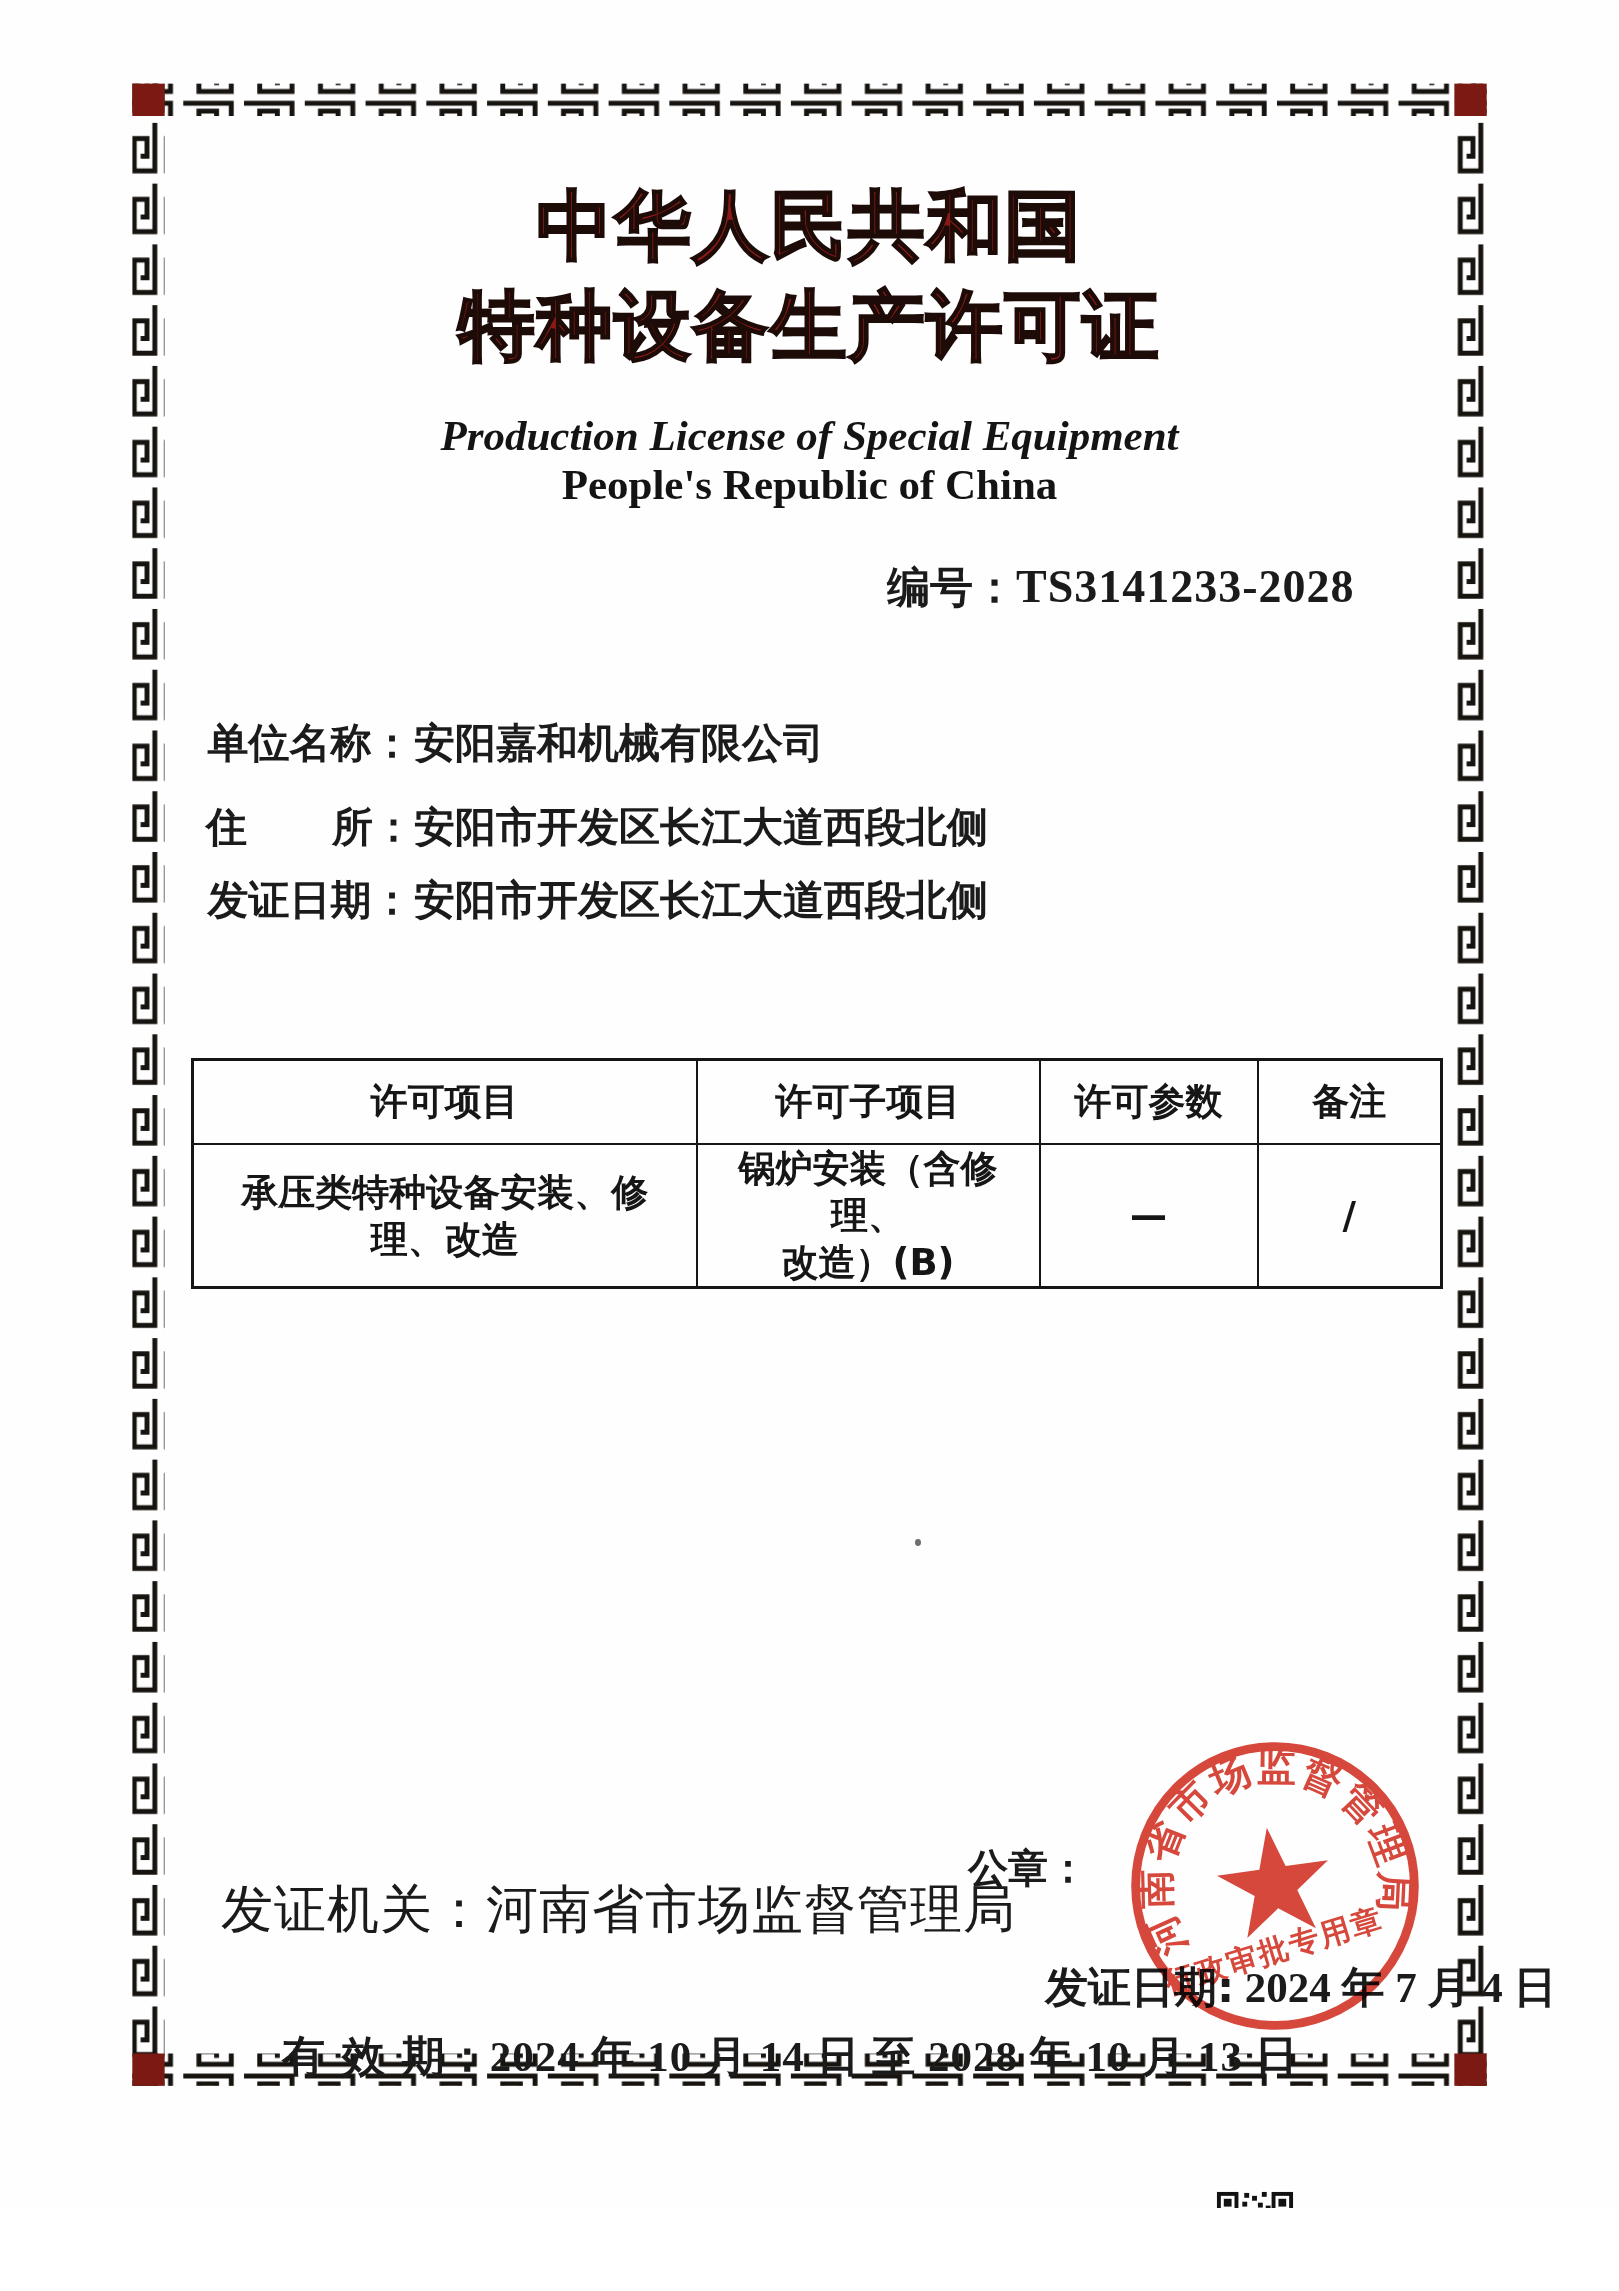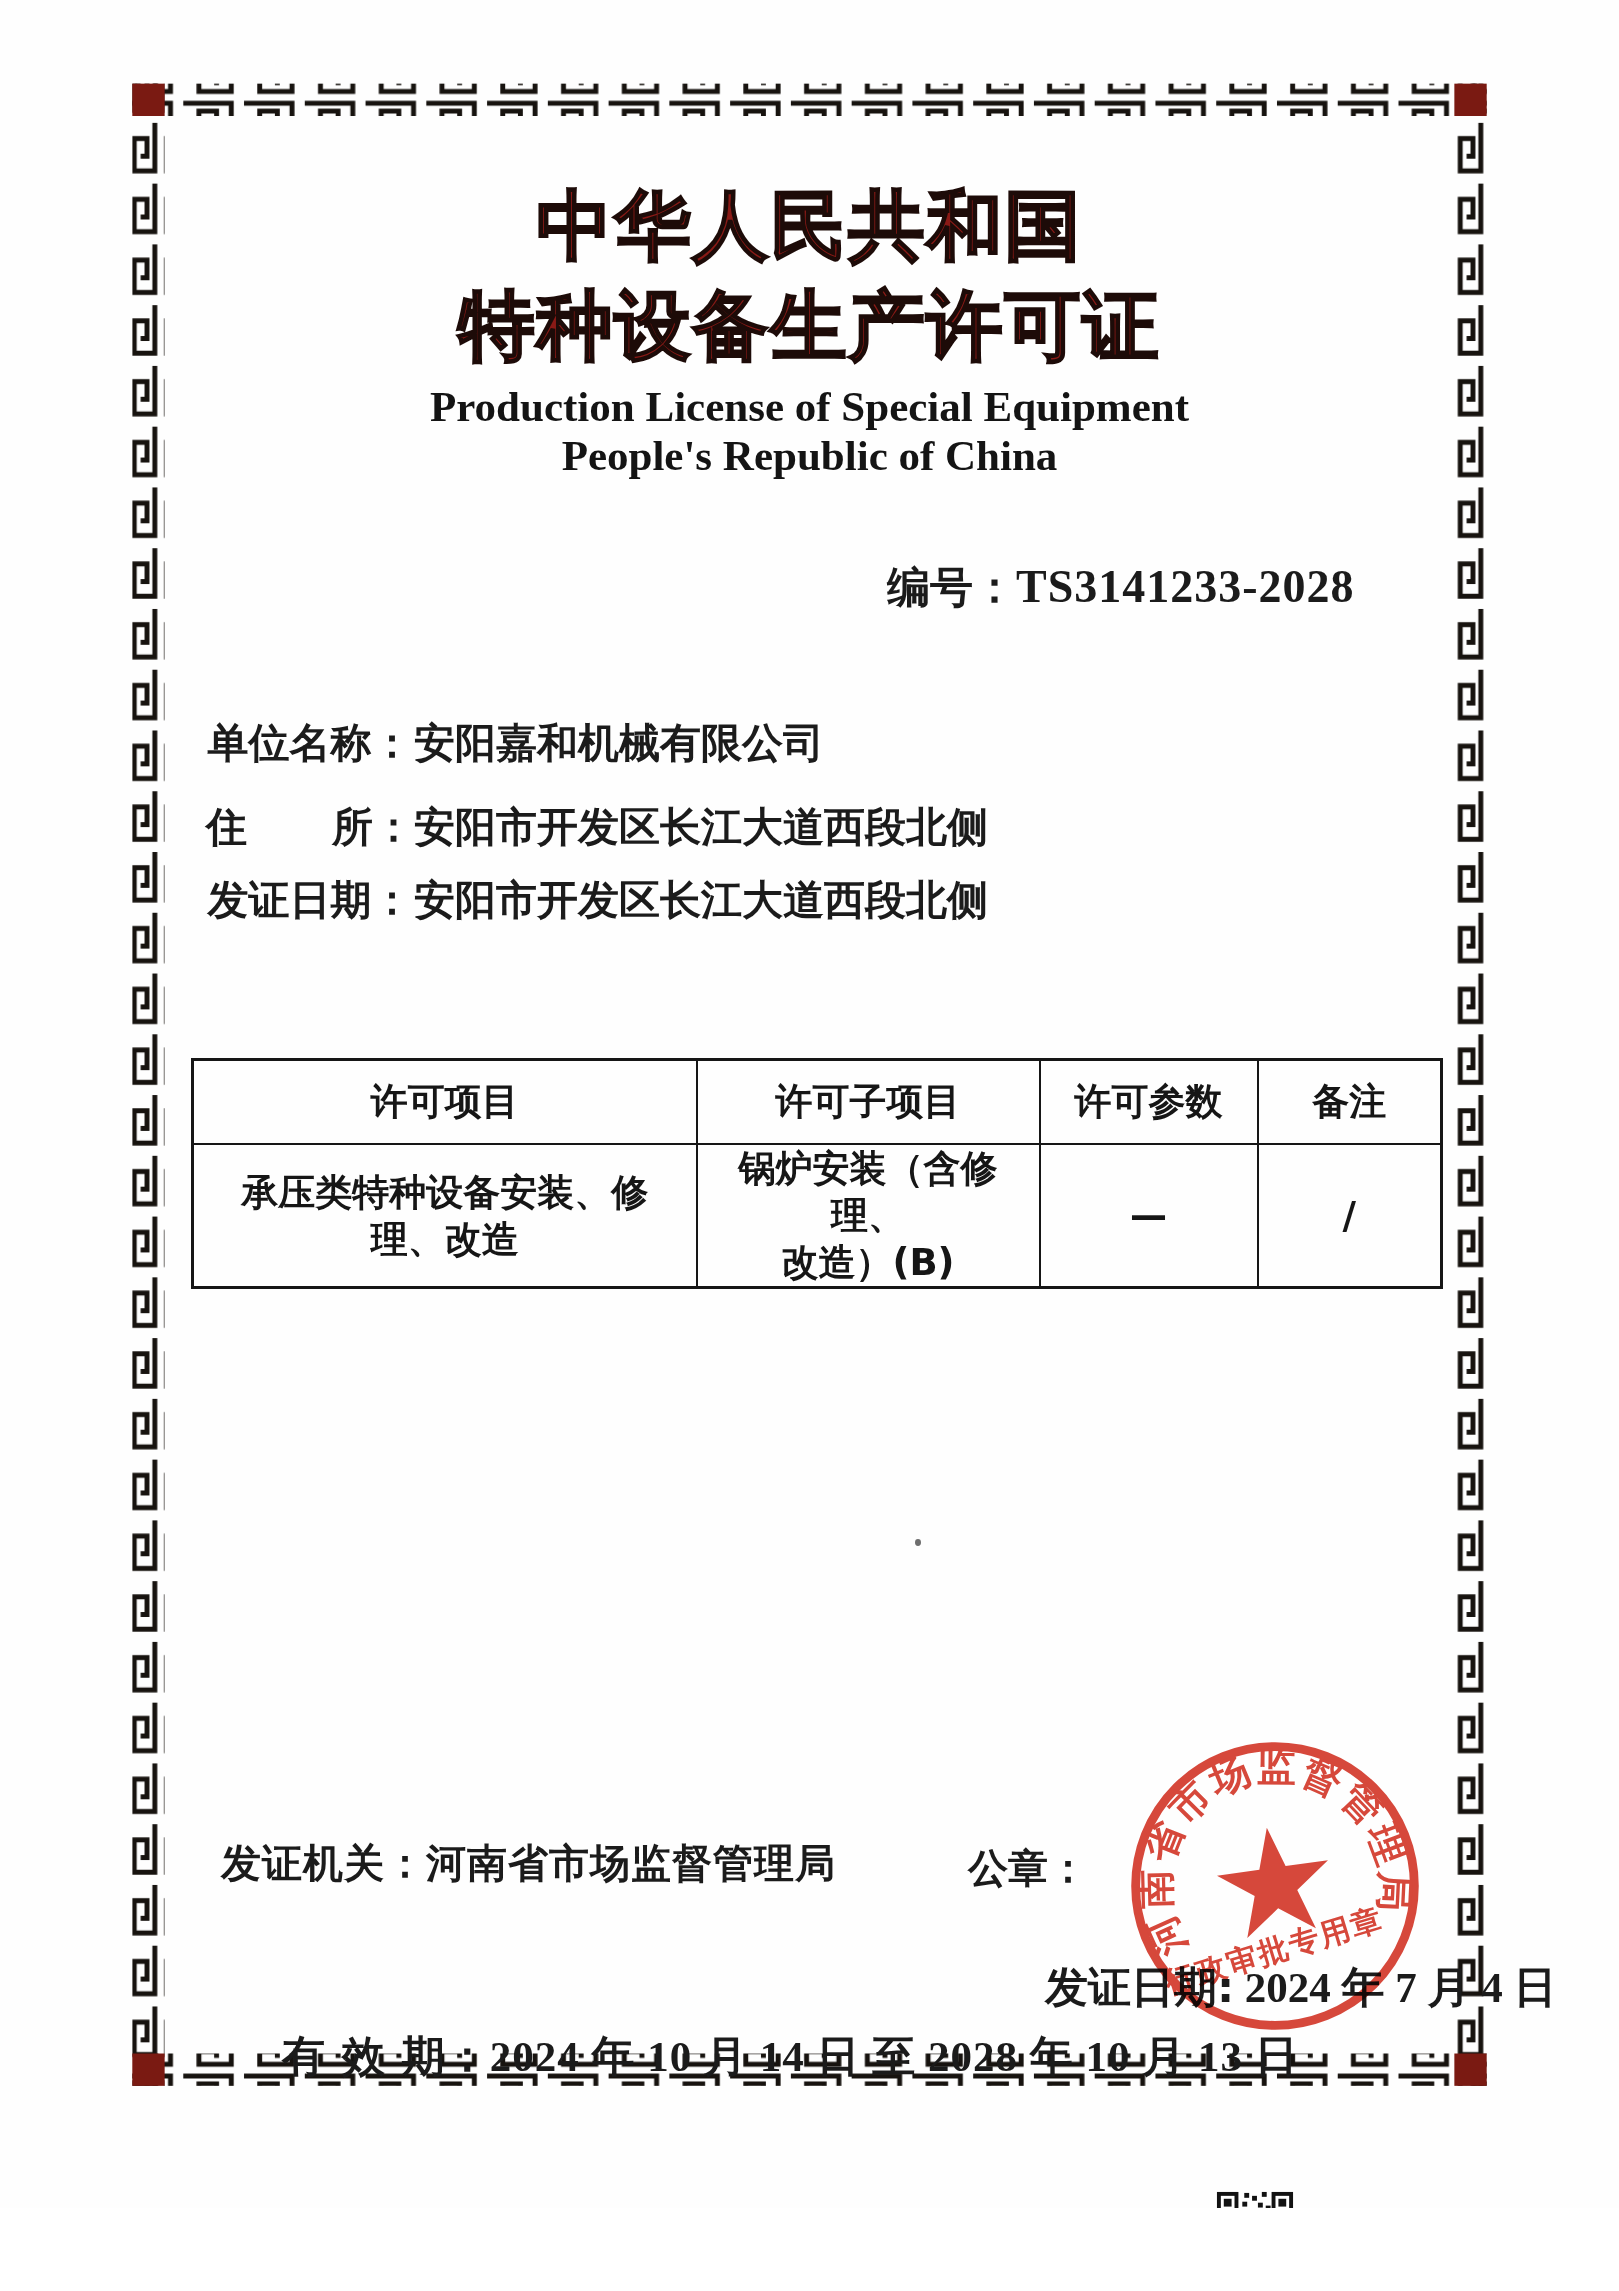--- a/index.html
+++ b/index.html
@@ -15,21 +15,21 @@
   .title-wrap{position:absolute;left:165px;right:165px;top:184px;text-align:center;}
   .title-cn{
     font-size:76px;font-weight:700;letter-spacing:2px;line-height:84px;margin:0;
     color:#8a1a16;-webkit-text-stroke:2.2px #1d0b08;
   }
   .title-cn.l2{margin-top:15.7px;}
   .title-en{
     font-family:"Liberation Serif",serif;font-weight:700;color:#141414;
     font-size:43px;line-height:47px;margin:0;
   }
-  .title-en.l1{margin-top:15px;}
+  .title-en.l1{margin-top:44px;font-style:italic;}
   .title-en.l2{margin-top:2px;}
   
   .license-no{position:absolute;left:887px;top:559px;font-size:43px;font-weight:600;white-space:nowrap;}
   .license-no .num{font-family:"Liberation Serif",serif;font-size:46px;font-weight:600;letter-spacing:1px;}
   
   .info-row{position:absolute;left:206px;font-size:41px;font-weight:700;line-height:51px;white-space:nowrap;text-align:center;}
   .info-label{display:inline-block;width:208px;}
   .lbl-split{display:inline-flex;width:208px;justify-content:space-between;}
   
   .approval{position:absolute;left:204px;top:1035px;font-size:41px;font-weight:600;white-space:nowrap;}
@@ -40,21 +40,21 @@
   }
   .permit-table td,.permit-table th{
     border:2.9px solid #161616;text-align:center;vertical-align:middle;
     font-size:37px;font-weight:700;color:#161616;padding:0 7.8px;
   }
   .permit-table{border:3.9px solid #161616;}
   .permit-table th{height:82px;}
   .permit-table td{height:94px;line-height:47px;}
   .cell-line{display:block;}
   
-  .issuer{position:absolute;left:221px;top:1836px;font-size:40px;font-weight:700;white-space:nowrap;letter-spacing:1px;}
+  .issuer{position:absolute;left:221px;top:1875px;font-size:52px;font-weight:400;white-space:nowrap;letter-spacing:1px;}
   .seal-label{position:absolute;left:968px;top:1841px;font-size:40px;font-weight:600;}
   .issue-date{position:absolute;left:985px;top:1909px;font-size:43px;font-weight:600;white-space:pre;}
   .validity{position:absolute;left:218px;top:1978px;font-size:43px;font-weight:600;white-space:pre;letter-spacing:1px;}
   .date-num{font-family:"Liberation Serif",serif;font-weight:700;text-align:right;}
   
   .seal-svg{position:absolute;left:1117px;top:1728px;mix-blend-mode:multiply;opacity:.93;}
   
   .speck{position:absolute;left:915px;top:1539px;width:5.9px;height:6.9px;border-radius:50%;background:#4a4a4a;opacity:.8;}
   
   .wm-qr{position:absolute;left:1215px;top:2190px;}

